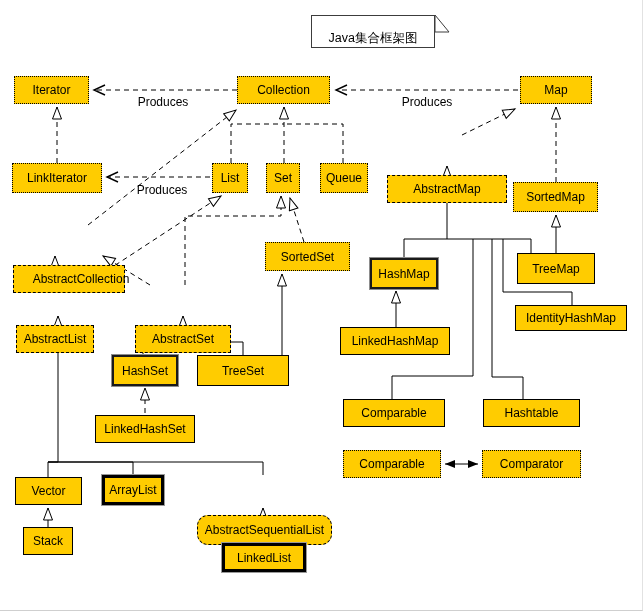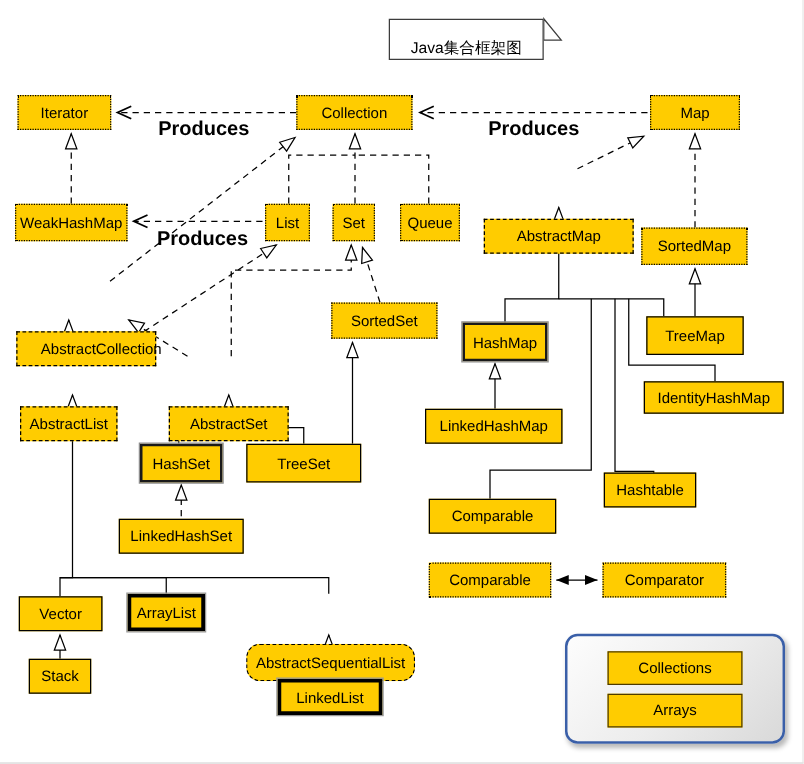--- a/index.html
+++ b/index.html
@@ -14,21 +14,21 @@
     display:flex;align-items:center;justify-content:center;
     font-size:12px;color:#000;white-space:nowrap;line-height:1;
   }
   .node.dotted{border:1px dotted #000;}
   .node.dashed{border:1px dashed #000;margin-top:40px;}
   .node.solid {border:1px solid #000;}
   .node.bold  {border:2px solid #1a1a1a;outline:1px solid #8d8d8d;}
   .node.bolder{border:3px solid #000;outline:1px solid #9a9a9a;}
   .edge-label{
     position:absolute;transform:translateX(-50%);
-    font-size:16px;color:#000;white-space:nowrap;font-weight:bold;
+    font-size:12px;color:#000;white-space:nowrap;
   }
   #title-note{
     position:absolute;left:311px;top:15px;width:124px;height:33px;
     background:#fff;border:1px solid #3c3c3c;box-sizing:border-box;
     display:flex;align-items:flex-end;justify-content:center;
     font-size:12.5px;color:#000;
   }
   #legend-panel{
     position:absolute;left:452px;top:507px;width:176px;height:88px;
     border:2px solid #3A5FA8;border-radius:10px;box-sizing:border-box;
@@ -100,51 +100,47 @@
   </svg>
 
   <div id="title-note">
     <span>Java集合框架图</span>
   </div>
 
   <div id="nodes-layer">
       <div class="node dotted" style="left: 14px; top: 76px; width: 75px; height: 28px;">Iterator</div>
       <div class="node dotted" style="left: 237px; top: 76px; width: 93px; height: 28px;">Collection</div>
       <div class="node dotted" style="left: 520px; top: 76px; width: 72px; height: 28px;">Map</div>
-      <div class="node dotted" style="left: 12px; top: 163px; width: 90px; height: 30px;">WeakHashMap</div>
+      <div class="node dotted" style="left: 12px; top: 163px; width: 90px; height: 30px;">LinkIterator</div>
       <div class="node dotted" style="left: 212px; top: 163px; width: 36px; height: 30px;">List</div>
       <div class="node dotted" style="left: 266px; top: 163px; width: 34px; height: 30px;">Set</div>
       <div class="node dotted" style="left: 320px; top: 163px; width: 48px; height: 30px;">Queue</div>
       <div class="node dashed" style="left: 387px; top: 135px; width: 120px; height: 28px;">AbstractMap</div>
       <div class="node dotted" style="left: 513px; top: 182px; width: 85px; height: 30px;">SortedMap</div>
       <div class="node dashed" style="left: 13px; top: 225px; width: 112px; height: 28px; padding-left: 24px;">AbstractCollection</div>
       <div class="node dotted" style="left: 265px; top: 242px; width: 85px; height: 29px;">SortedSet</div>
       <div class="node bold" style="left: 370px; top: 258px; width: 68px; height: 31px;">HashMap</div>
       <div class="node solid" style="left: 517px; top: 253px; width: 78px; height: 31px;">TreeMap</div>
       <div class="node dashed" style="left: 16px; top: 285px; width: 78px; height: 28px;">AbstractList</div>
       <div class="node dashed" style="left: 135px; top: 285px; width: 96px; height: 28px;">AbstractSet</div>
       <div class="node solid" style="left: 515px; top: 305px; width: 112px; height: 26px;">IdentityHashMap</div>
       <div class="node solid" style="left: 340px; top: 327px; width: 110px; height: 28px;">LinkedHashMap</div>
       <div class="node bold" style="left: 112px; top: 355px; width: 66px; height: 31px;">HashSet</div>
       <div class="node solid" style="left: 197px; top: 355px; width: 92px; height: 31px; text-align: center;">TreeSet</div>
       <div class="node solid" style="left: 343px; top: 399px; width: 102px; height: 28px;">Comparable</div>
-      <div class="node solid" style="left: 483px; top: 378px; width: 74px; height: 28px;">Hashtable</div>
+      <div class="node solid" style="left: 483px; top: 399px; width: 97px; height: 28px;">Hashtable</div>
       <div class="node solid" style="left: 95px; top: 415px; width: 100px; height: 28px;">LinkedHashSet</div>
       <div class="node dotted" style="left: 343px; top: 450px; width: 98px; height: 28px;">Comparable</div>
       <div class="node dotted" style="left: 482px; top: 450px; width: 99px; height: 28px;">Comparator</div>
       <div class="node solid" style="left: 15px; top: 477px; width: 67px; height: 28px;">Vector</div>
       <div class="node bolder" style="left: 102px; top: 475px; width: 62px; height: 30px;">ArrayList</div>
       <div class="node dashed" style="left: 197px; top: 475px; width: 135px; height: 30px; border-radius: 11px;">AbstractSequentialList</div>
       <div class="node solid" style="left: 23px; top: 527px; width: 50px; height: 28px;">Stack</div>
       <div class="node bolder" style="left: 222px; top: 543px; width: 84px; height: 29px;">LinkedList</div>
     </div>
   <div id="labels-layer">
       <div class="edge-label" style="left: 163px; top: 95px;">Produces</div>
       <div class="edge-label" style="left: 427px; top: 95px;">Produces</div>
       <div class="edge-label" style="left: 162px; top: 183px;">Produces</div>
     </div>
 
-  <div id="legend-panel">
-      <div class="legend-item">Collections</div>
-      <div class="legend-item">Arrays</div>
-    </div>
 
 </div>
 
 </body></html>

